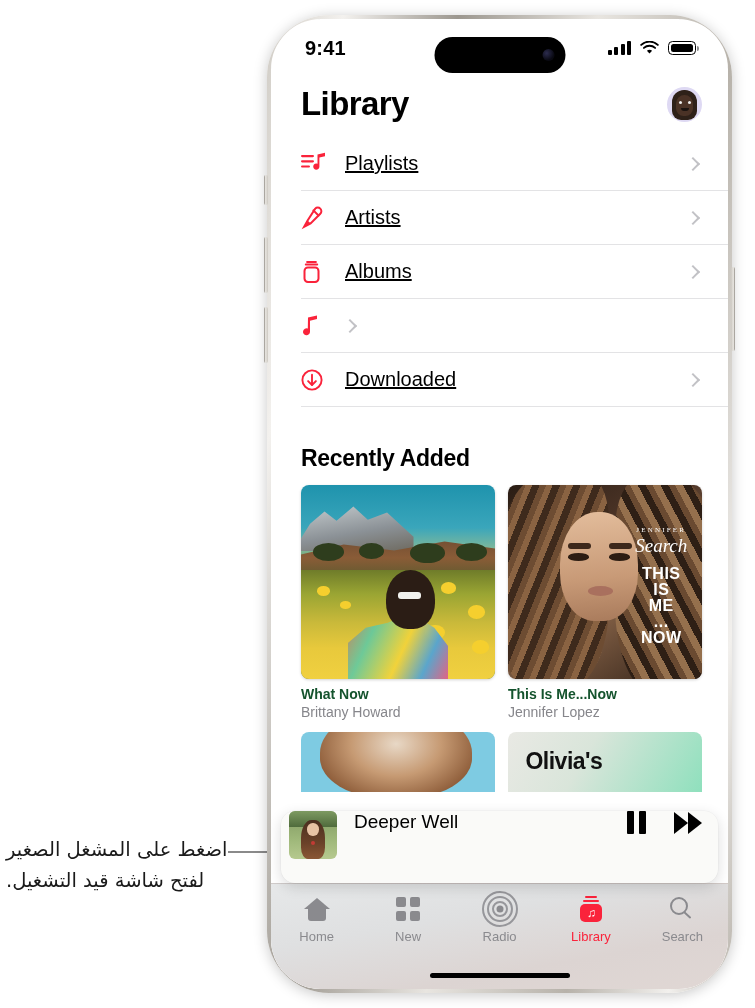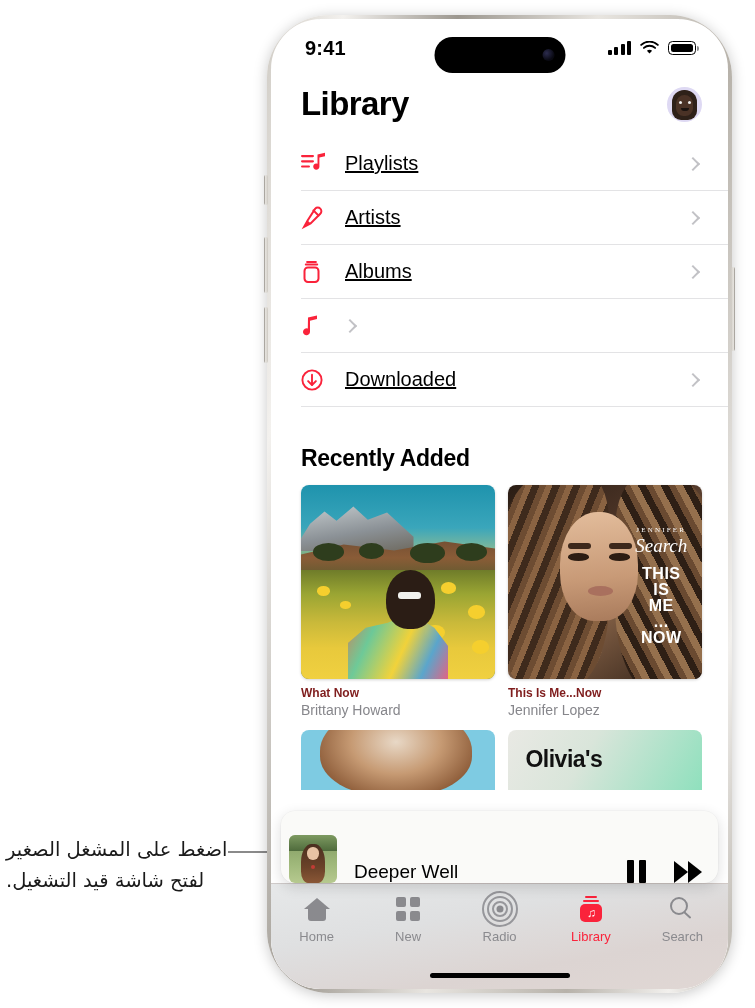--- a/index.html
+++ b/index.html
@@ -111,21 +111,21 @@
   .lib-label{ flex:1; font-size:20px; color:#000; }
   .chev{ width:10px; height:10px; border-right:2.4px solid #c2c2c6; border-bottom:2.4px solid #c2c2c6;
          transform:rotate(-45deg); margin-right:4px; }
 
   
   .sec-title{ font-size:23px; font-weight:bold; color:#000; padding:26px 0 13px 30px; letter-spacing:-.3px; }
   .grid{ display:grid; grid-template-columns:1fr 1fr; gap:12px 13px; padding:0 26px 0 30px; }
   .cell{}
   .art{ width:100%; aspect-ratio:1/1; border-radius:8px; overflow:hidden; position:relative;
         box-shadow:0 1px 3px rgba(0,0,0,.18); }
-  .art-name{ font-size:12px; font-weight:bold; color:#7f1d1d; margin-top:7px; }
+  .art-name{ font-size:14px; font-weight:bold; color:#14532d; margin-top:7px; }
   .art-artist{ font-size:14px; color:#86868b; margin-top:2px; }
 
   
   .a-sky{ position:absolute; inset:0; background:linear-gradient(180deg,#1f93ad 0%,#3aa6bb 22%,#7fb89a 33%,#6d8f4e 42%,#5c7a3a 48%); }
   .a-mtn{ position:absolute; left:-4%; top:8%; width:62%; height:26%;
           background:linear-gradient(170deg,#cfd6d8,#8b9196 60%,#6e6a60);
           clip-path:polygon(0% 100%,14% 46%,26% 22%,36% 40%,50% 12%,62% 38%,78% 24%,100% 72%,100% 100%); }
   .a-hill{ position:absolute; left:0; right:0; top:26%; height:26%;
            background:linear-gradient(180deg,#6e4c32,#8a5c37 45%,#4e5a2b);
            clip-path:polygon(0% 38%,22% 18%,48% 30%,74% 12%,100% 26%,100% 100%,0% 100%); }
@@ -172,21 +172,21 @@
            background:radial-gradient(ellipse at 50% 40%,#e8d8c6 0%,#c69a73 42%,#8d5c39 78%);
            border-radius:50% 50% 44% 44%; }
   .d-bg{ position:absolute; inset:0; background:linear-gradient(120deg,#e9e9e4 0%,#d9e5da 40%,#8fe0bd 100%); }
   .d-txt{ position:absolute; left:9%; top:26%; font-size:23px; font-weight:bold; color:#111; letter-spacing:-.5px; }
 
   
   .miniplayer{
     position:absolute; left:10px; right:10px; bottom:106px; height:72px;
     background:#fafaf8; border-radius:14px;
     box-shadow:0 4px 14px rgba(0,0,0,.14), 0 0 0 .5px rgba(0,0,0,.04);
-    display:flex; align-items:flex-end; padding:0 16px 0 8px; z-index:25;
+    display:flex; align-items:flex-start; padding:0 16px 0 8px; z-index:25;
   }
   .mp-art{ width:48px; height:48px; border-radius:6px; overflow:hidden; position:relative; flex:0 0 48px; }
   .mp-sky{ position:absolute; inset:0; background:linear-gradient(180deg,#cfd8c0 0%,#8fa86d 30%,#9fb87a 60%,#b6c98f 100%); }
   .mp-tree{ position:absolute; left:0; right:0; top:0; height:34%;
             background:linear-gradient(180deg,#7d9a61,#4f6b3c); }
   .mp-hair{ position:absolute; left:26%; top:18%; width:48%; height:82%;
             background:linear-gradient(180deg,#4a2f1f,#6b4229 60%,#8a5736); border-radius:46% 46% 30% 30%; }
   .mp-face{ position:absolute; left:38%; top:26%; width:24%; height:26%;
             background:#e7c3a4; border-radius:50%; }
   .mp-rose{ position:absolute; left:46%; top:62%; width:9%; height:9%; background:#c23b35; border-radius:50%; }

